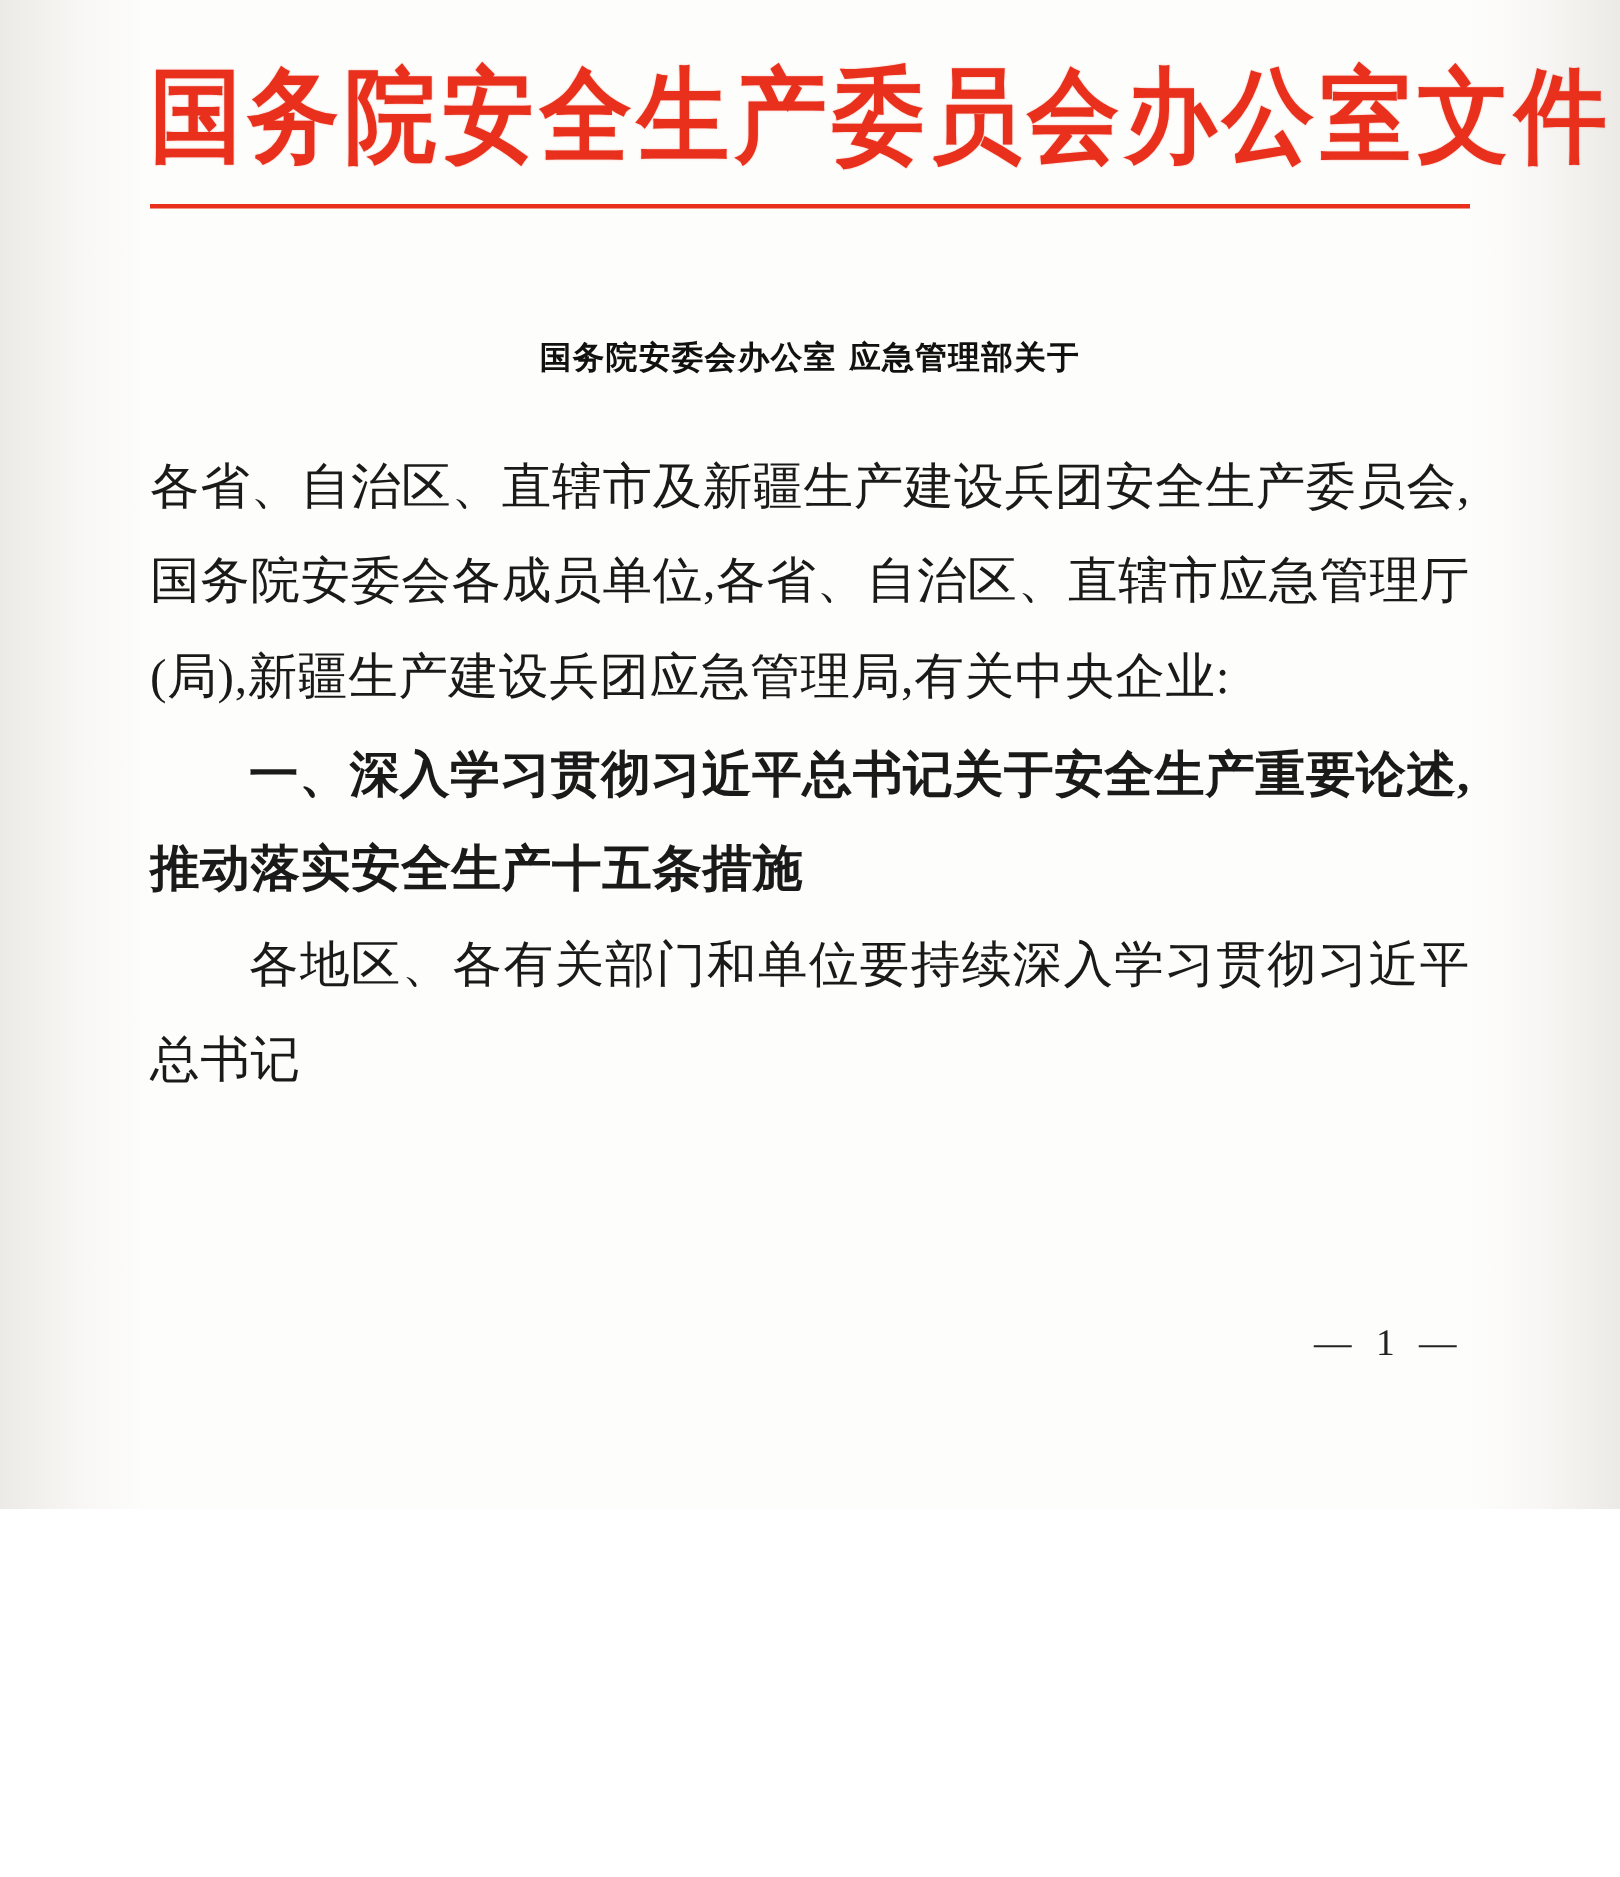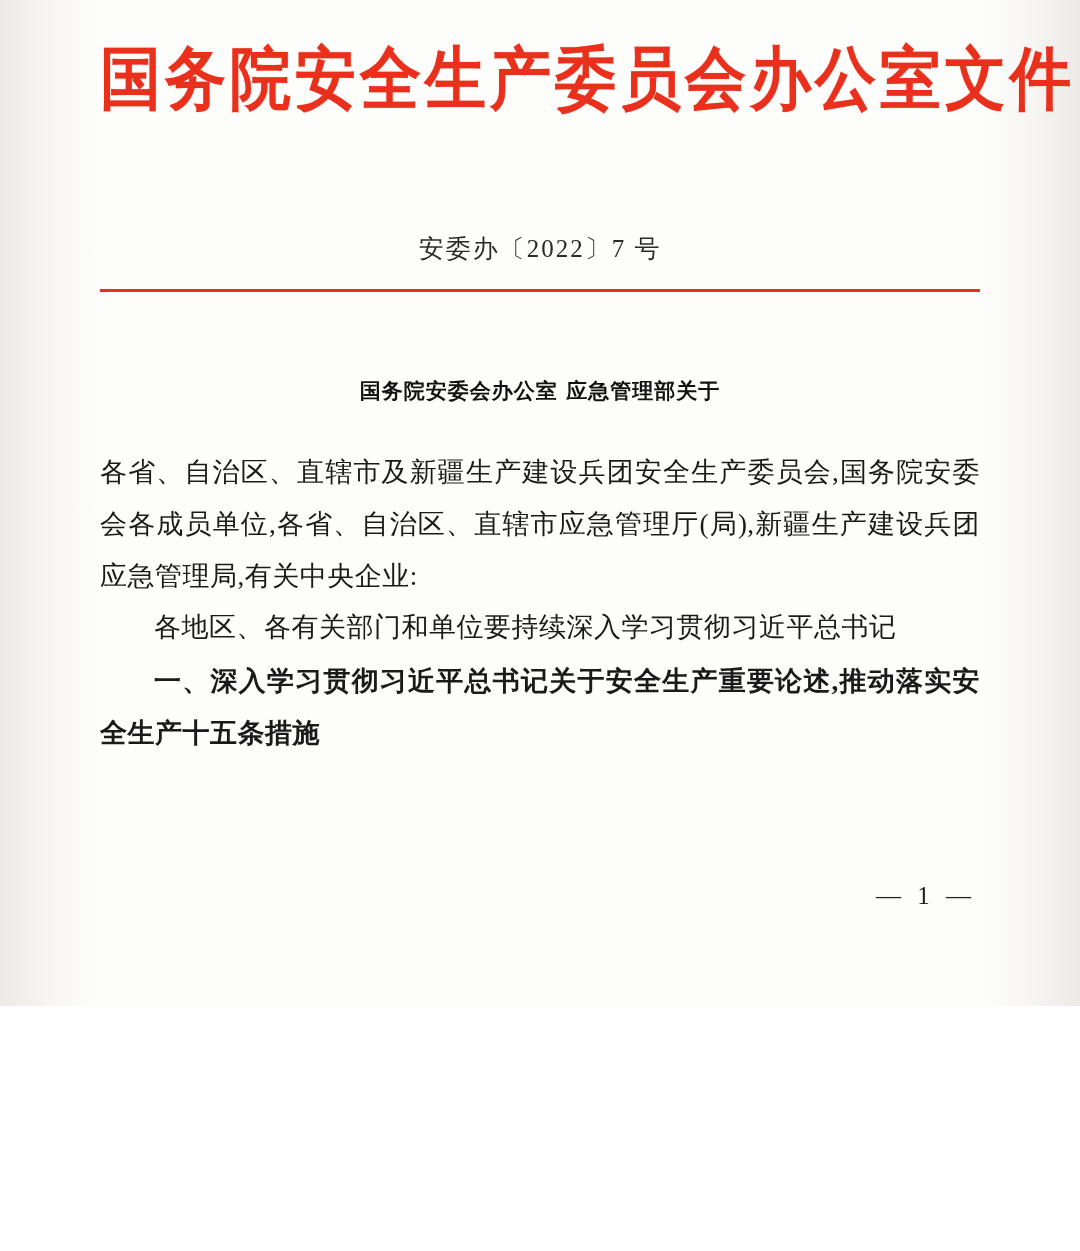--- a/index.html
+++ b/index.html
@@ -63,21 +63,21 @@
     letter-spacing: 1px;
     color: #111;
     font-family: "DejaVu Serif", "Liberation Serif", serif;
   }
   .doc-title .line {
     display: block;
   }
   
   .body-text {
     margin-top: 38px;
-    font-size: 27px;
+    font-size: 33px;
     line-height: 1.92;
     letter-spacing: 0.5px;
     text-align: justify;
     color: #1a1a1a;
   }
   .para {
     margin: 0;
     text-indent: 0;
   }
   .para.indent {
@@ -120,29 +120,28 @@
 
 <div class="page">
   <div class="edge-shadow-left"></div>
   <div class="edge-shadow-right"></div>
 
   <div class="content-layer">
     <div class="masthead">
       <div class="masthead-title">国务院安全生产委员会办公室文件</div>
     </div>
 
-    <div class="doc-number">安委办〔2022〕7 号</div>
 
     <div class="red-rule"></div>
 
     <div class="doc-title">
       <span class="line">国务院安委会办公室 应急管理部关于</span>
     </div>
 
     <div class="body-text">
       <p class="para">各省、自治区、直辖市及新疆生产建设兵团安全生产委员会,国务院安委会各成员单位,各省、自治区、直辖市应急管理厅(局),新疆生产建设兵团应急管理局,有关中央企业:</p>
+      <p class="para heading">一、深入学习贯彻习近平总书记关于安全生产重要论述,推动落实安全生产十五条措施</p>
       <p class="para indent">各地区、各有关部门和单位要持续深入学习贯彻习近平总书记</p>
-      <p class="para heading">一、深入学习贯彻习近平总书记关于安全生产重要论述,推动落实安全生产十五条措施</p>
     </div>
   </div>
 
   <div class="page-number">— 1 —</div>
 </div>
 
 </body></html>

